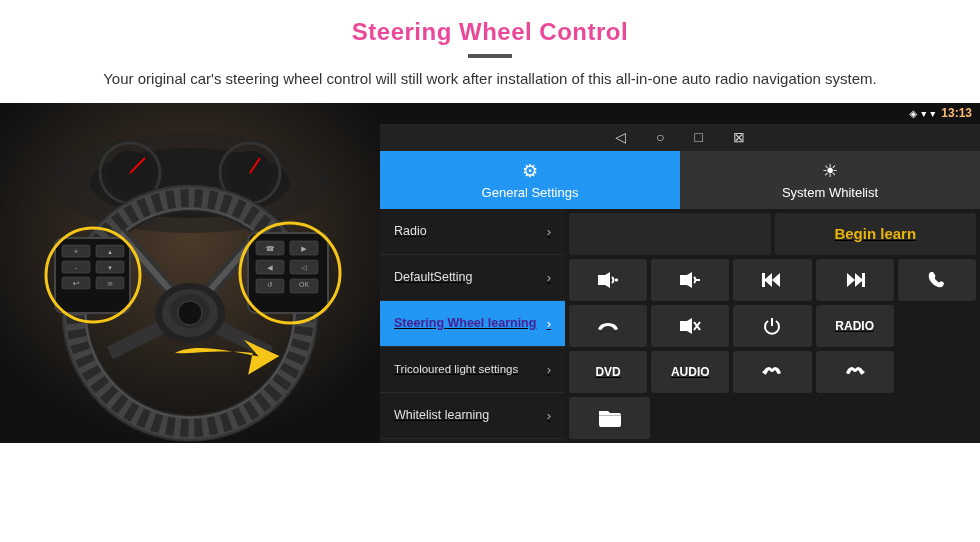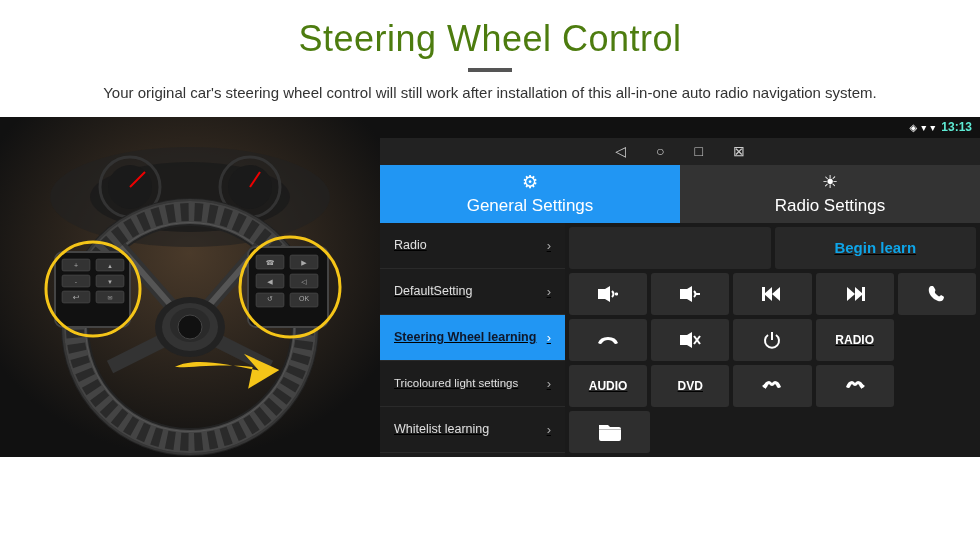--- a/index.html
+++ b/index.html
@@ -10,23 +10,23 @@
       font-family: Arial, sans-serif;
       overflow: hidden;
     }
 
     .top-section {
       text-align: center;
       padding: 18px 60px 12px;
       background: #fff;
     }
     .main-title {
-      font-size: 36px;
-      font-weight: 400;
-      color: #4d7c0f;
+      font-size: 24px;
+      font-weight: 700;
+      color: #ec4899;
       letter-spacing: 0.5px;
     }
     .title-divider {
       width: 44px;
       height: 4px;
       background: #555;
       margin: 8px auto 10px;
     }
     .subtitle {
       font-size: 15px;
@@ -75,21 +75,21 @@
       height: 22px;
       gap: 6px;
     }
     .status-icons {
       display: flex;
       align-items: center;
       gap: 4px;
     }
     .status-time {
       font-size: 12px;
-      color: #5eead4;
+      color: #fdba74;
       font-weight: bold;
     }
 
     
     .nav-bar {
       background: #222;
       display: flex;
       justify-content: center;
       align-items: center;
       gap: 30px;
@@ -119,21 +119,21 @@
       background: #2196F3;
     }
     .tab.inactive {
       background: #333;
     }
     .tab-icon {
       font-size: 18px;
       color: #fff;
     }
     .tab-label {
-      font-size: 17px;
+      font-size: 13px;
       color: #fff;
     }
 
     
     .android-main {
       display: flex;
       flex: 1;
       text-decoration: underline;
     }
 
@@ -153,21 +153,21 @@
       cursor: pointer;
     }
     .menu-item.active {
       background: #2196F3;
     }
     .menu-item-text {
       font-size: 12.5px;
       color: #e0e0e0;
     }
     .menu-item.active .menu-item-text {
-      color: #0f172a;
+      color: #4c1d95;
       font-weight: bold;
     }
     .menu-chevron {
       color: #aaa;
       font-size: 13px;
     }
     .menu-item.active .menu-chevron {
       color: #fff;
     }
 
@@ -189,21 +189,21 @@
     }
     .begin-learn-empty {
       flex: 1;
       background: #282828;
       border-radius: 3px;
     }
     .begin-learn-btn {
       flex: 1;
       background: #282828;
       border: none;
-      color: #0ea5e9;
+      color: #eab308;
       font-size: 15px;
       font-weight: bold;
       cursor: pointer;
       border-radius: 3px;
     }
 
     
     .controls-grid {
       display: grid;
       grid-template-columns: repeat(5, 1fr);
@@ -364,21 +364,21 @@
       <span class="nav-icon">⊠</span>
     </div>
 
     <div class="tab-bar">
       <div class="tab active">
         <span class="tab-icon">⚙</span>
         <span class="tab-label">General Settings</span>
       </div>
       <div class="tab inactive">
         <span class="tab-icon">☀</span>
-        <span class="tab-label">Radio Settings</span>
+        <span class="tab-label">System Whitelist</span>
       </div>
     </div>
 
     <div class="android-main">
 
       <div class="left-menu">
         <div class="menu-item">
           <span class="menu-item-text">Radio</span>
           <span class="menu-chevron">›</span>
         </div>
@@ -463,24 +463,24 @@
               <line x1="10" y1="2" x2="10" y2="10"></line>
             </svg>
           </button>
           <button class="ctrl-btn text-label">
             <span>RADIO</span>
           </button>
         </div>
 
         <div class="controls-grid">
           <button class="ctrl-btn text-label">
+            <span>DVD</span>
+          </button>
+          <button class="ctrl-btn text-label">
             <span>AUDIO</span>
-          </button>
-          <button class="ctrl-btn text-label">
-            <span>DVD</span>
           </button>
           <button class="ctrl-btn">
             <svg width="22" height="18" viewBox="0 0 22 18" fill="white">
               <path d="M2,10 Q4,4 8,4 Q10,4.5 11,6 Q12,4.5 14,4 Q18,4 20,10 Q17,12 16,10 Q15,7.5 14,7 Q12.5,9 11,9 Q9.5,9 8,7 Q7,7.5 6,10 Q5,12 2,10 Z"></path>
               <polygon points="1,9 5,6 5,12"></polygon>
             </svg>
           </button>
           <button class="ctrl-btn">
             <svg width="22" height="18" viewBox="0 0 22 18" fill="white">
               <path d="M2,10 Q4,4 8,4 Q10,4.5 11,6 Q12,4.5 14,4 Q18,4 20,10 Q17,12 16,10 Q15,7.5 14,7 Q12.5,9 11,9 Q9.5,9 8,7 Q7,7.5 6,10 Q5,12 2,10 Z"></path>

